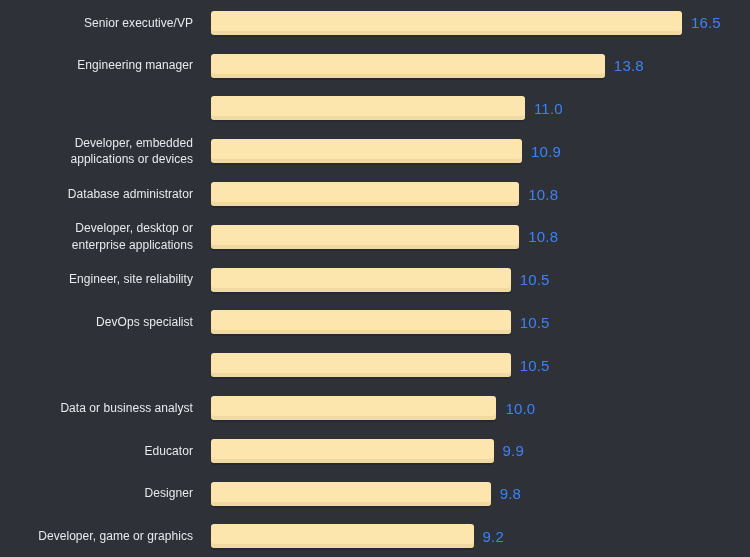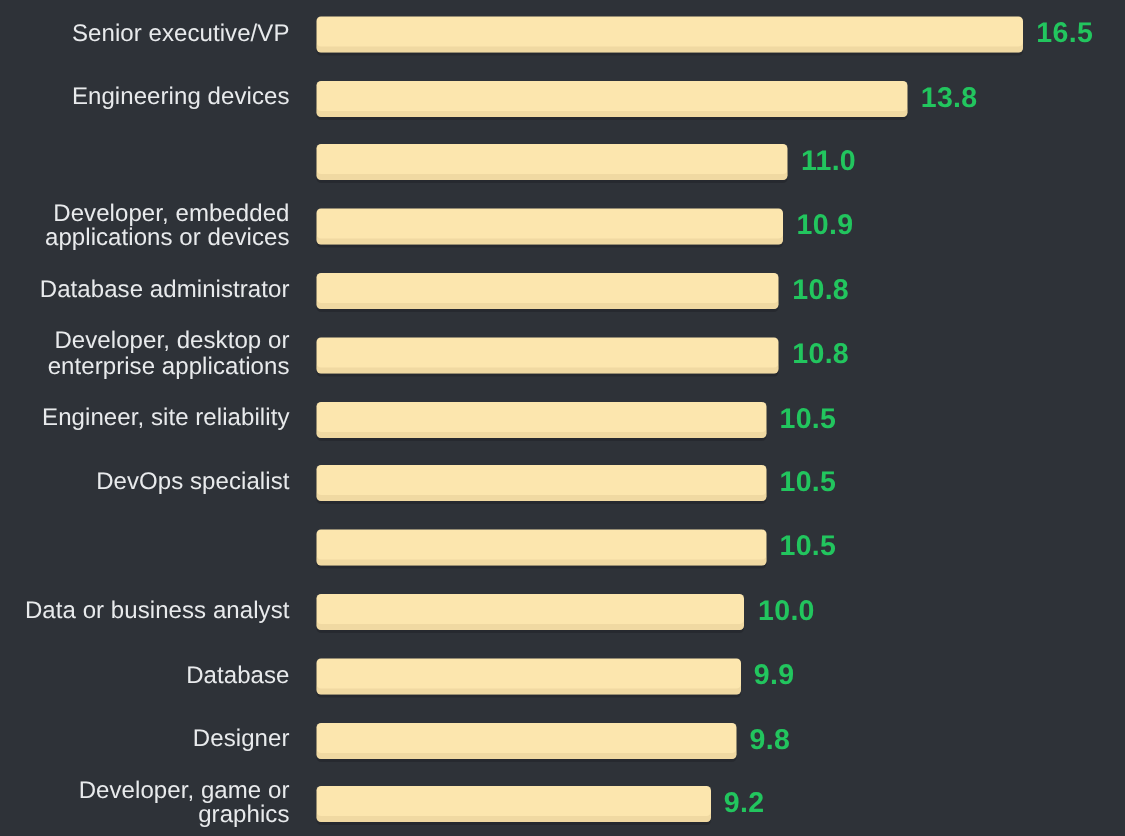--- a/index.html
+++ b/index.html
@@ -30,21 +30,21 @@
     display: flex;
     align-items: center;
   }
 
   .cat-label {
     position: absolute;
     left: 0;
     width: 193px;
     text-align: right;
     color: #e8eaec;
-    font-size: 16px;
+    font-size: 12px;
     line-height: 16.5px;
     letter-spacing: 0.05px;
     white-space: pre-line;
   }
 
   .bar-track {
     position: absolute;
     left: 211px;
     top: 50%;
     transform: translateY(-50%);
@@ -57,41 +57,41 @@
     height: 24px;
     background: #fce6ae;
     border-radius: 3px;
     box-shadow: 0 2px 0 0 rgba(0,0,0,0.16),
                 inset 0 -4px 0 0 rgba(222,196,142,0.38);
     flex: none;
   }
 
   .bar-value {
     margin-left: 9px;
-    color: #22c55e;
-    font-size: 19px;
-    font-weight: bold;
+    color: #3b82f6;
+    font-size: 15px;
+    font-weight: normal;
     letter-spacing: 0.2px;
     white-space: nowrap;
     flex: none;
   }
 </style>
 </head>
 <body>
 
 <div id="chart-root">
     <div class="bar-row" style="top: 1.5px;">
       <div class="cat-label">Senior executive/VP</div>
       <div class="bar-track">
         <div class="bar" style="width: 470.91px; background: rgb(252, 230, 174);"></div>
         <div class="bar-value">16.5</div>
       </div>
     </div>
     <div class="bar-row" style="top: 44.3px;">
-      <div class="cat-label">Engineering devices</div>
+      <div class="cat-label">Engineering manager</div>
       <div class="bar-track">
         <div class="bar" style="width: 393.852px; background: rgb(252, 230, 174);"></div>
         <div class="bar-value">13.8</div>
       </div>
     </div>
     <div class="bar-row" style="top: 87.1px;">
       <div class="bar-track">
         <div class="bar" style="width: 313.94px; background: rgb(252, 230, 174);"></div>
         <div class="bar-value">11.0</div>
       </div>
@@ -140,21 +140,21 @@
       </div>
     </div>
     <div class="bar-row" style="top: 386.7px;">
       <div class="cat-label">Data or business analyst</div>
       <div class="bar-track">
         <div class="bar" style="width: 285.4px; background: rgb(252, 230, 174);"></div>
         <div class="bar-value">10.0</div>
       </div>
     </div>
     <div class="bar-row" style="top: 429.5px;">
-      <div class="cat-label">Database</div>
+      <div class="cat-label">Educator</div>
       <div class="bar-track">
         <div class="bar" style="width: 282.546px; background: rgb(252, 230, 174);"></div>
         <div class="bar-value">9.9</div>
       </div>
     </div>
     <div class="bar-row" style="top: 472.3px;">
       <div class="cat-label">Designer</div>
       <div class="bar-track">
         <div class="bar" style="width: 279.692px; background: rgb(252, 230, 174);"></div>
         <div class="bar-value">9.8</div>

